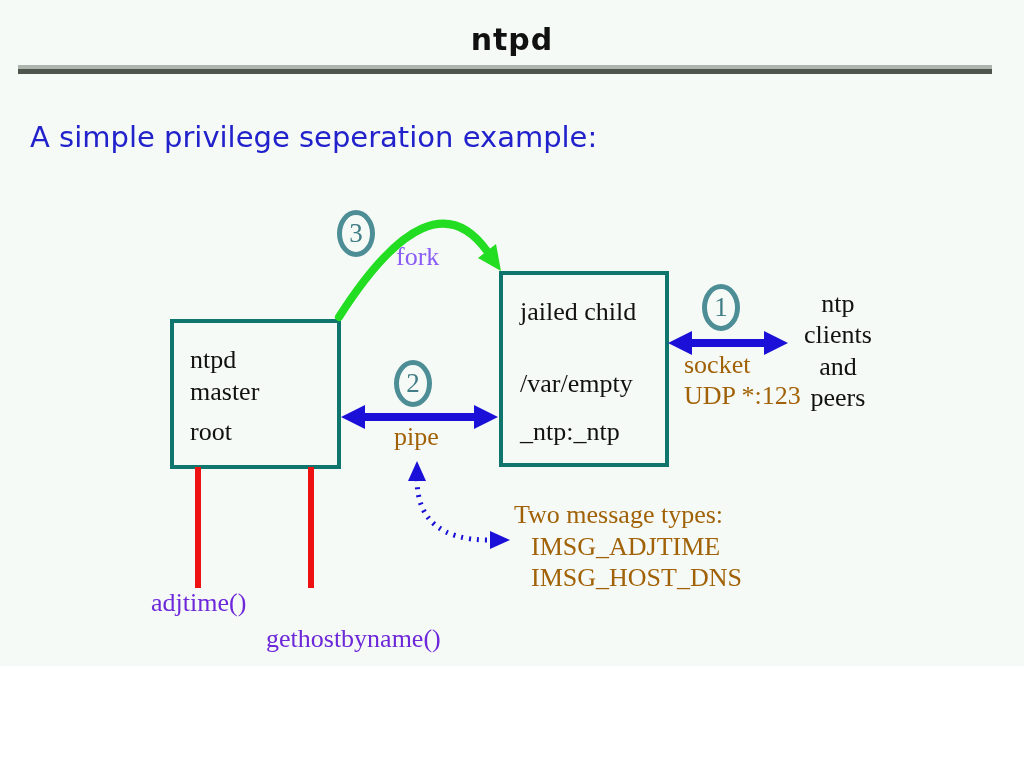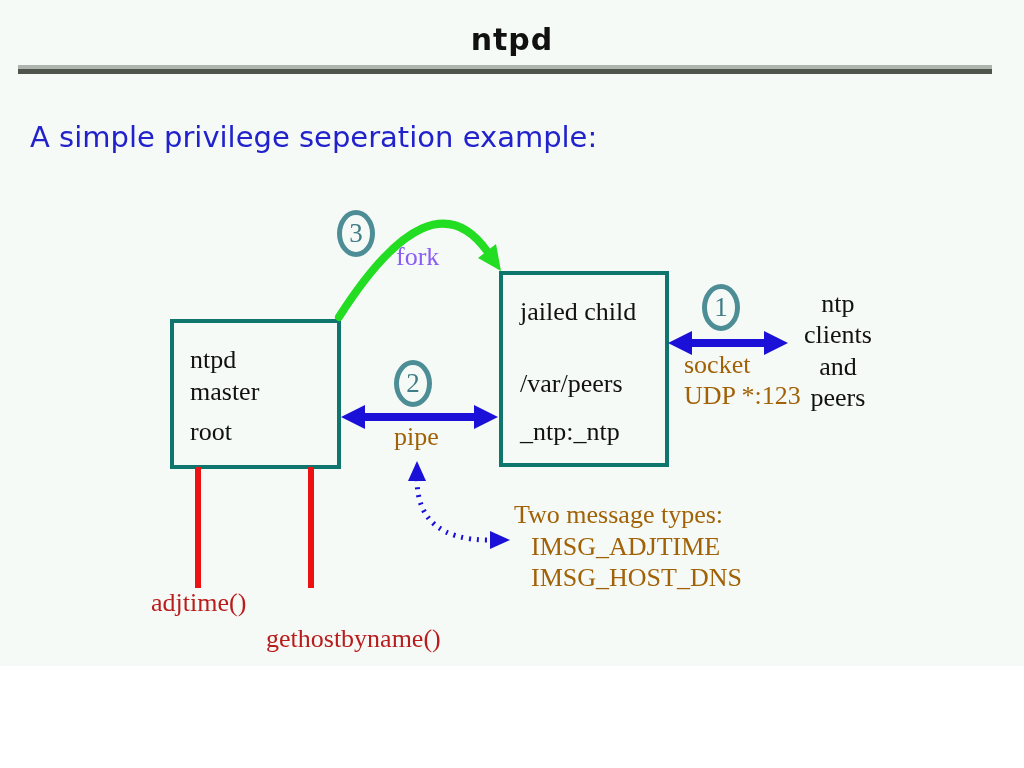--- a/index.html
+++ b/index.html
@@ -61,21 +61,21 @@
     font-size:27px;
     display:flex;align-items:center;justify-content:center;
   }
   #badge-3{left:337px;top:210px;}
   #badge-2{left:394px;top:360px;}
   #badge-1{left:702px;top:284px;}
   
   .lbl{position:absolute;font-size:26px;white-space:nowrap;line-height:31px;}
   .lbl.blue{color:#a16207;}
   .lbl.green{color:#8b5cf6;}
-  .lbl.red{color:#b91c1c;}
+  .lbl.red{color:#6d28d9;}
   .lbl.black{color:#111;text-align:center;}
   #fork-label{left:396px;top:241px;}
   #pipe-label{left:394px;top:421px;}
   #socket-label{left:684px;top:349px;}
   #clients-label{left:804px;top:288px;line-height:31.4px;}
   #message-types{left:514px;top:499px;line-height:31.5px;}
   #message-types .indent{margin-left:17px;}
   #adjtime-label{left:151px;top:587px;}
   #gethostbyname-label{left:266px;top:587px;margin-top:36px;}
 </style>
@@ -94,21 +94,21 @@
   <div class="slide-heading">A simple privilege seperation example:</div>
 
   <div id="master-box" class="node-box">
     <div class="bline l1">ntpd</div>
     <div class="bline l2">master</div>
     <div class="bline l3">root</div>
   </div>
 
   <div id="child-box" class="node-box">
     <div class="bline l1">jailed child</div>
-    <div class="bline l2">/var/peers</div>
+    <div class="bline l2">/var/empty</div>
     <div class="bline l3">_ntp:_ntp</div>
   </div>
 
   <svg id="arrow-layer" viewBox="0 0 1024 768" xmlns="http://www.w3.org/2000/svg">
 
     <path d="M 339 317 Q 431 173 487 251" fill="none" stroke="#22dd22" stroke-width="8" stroke-linecap="round"></path>
     <polygon points="501,271 478,258 496,244" fill="#22dd22"></polygon>
 
     <rect x="360" y="413" width="119" height="8" fill="#1a10d8"></rect>
     <polygon points="341,417 365,405 365,429" fill="#1a10d8"></polygon>

